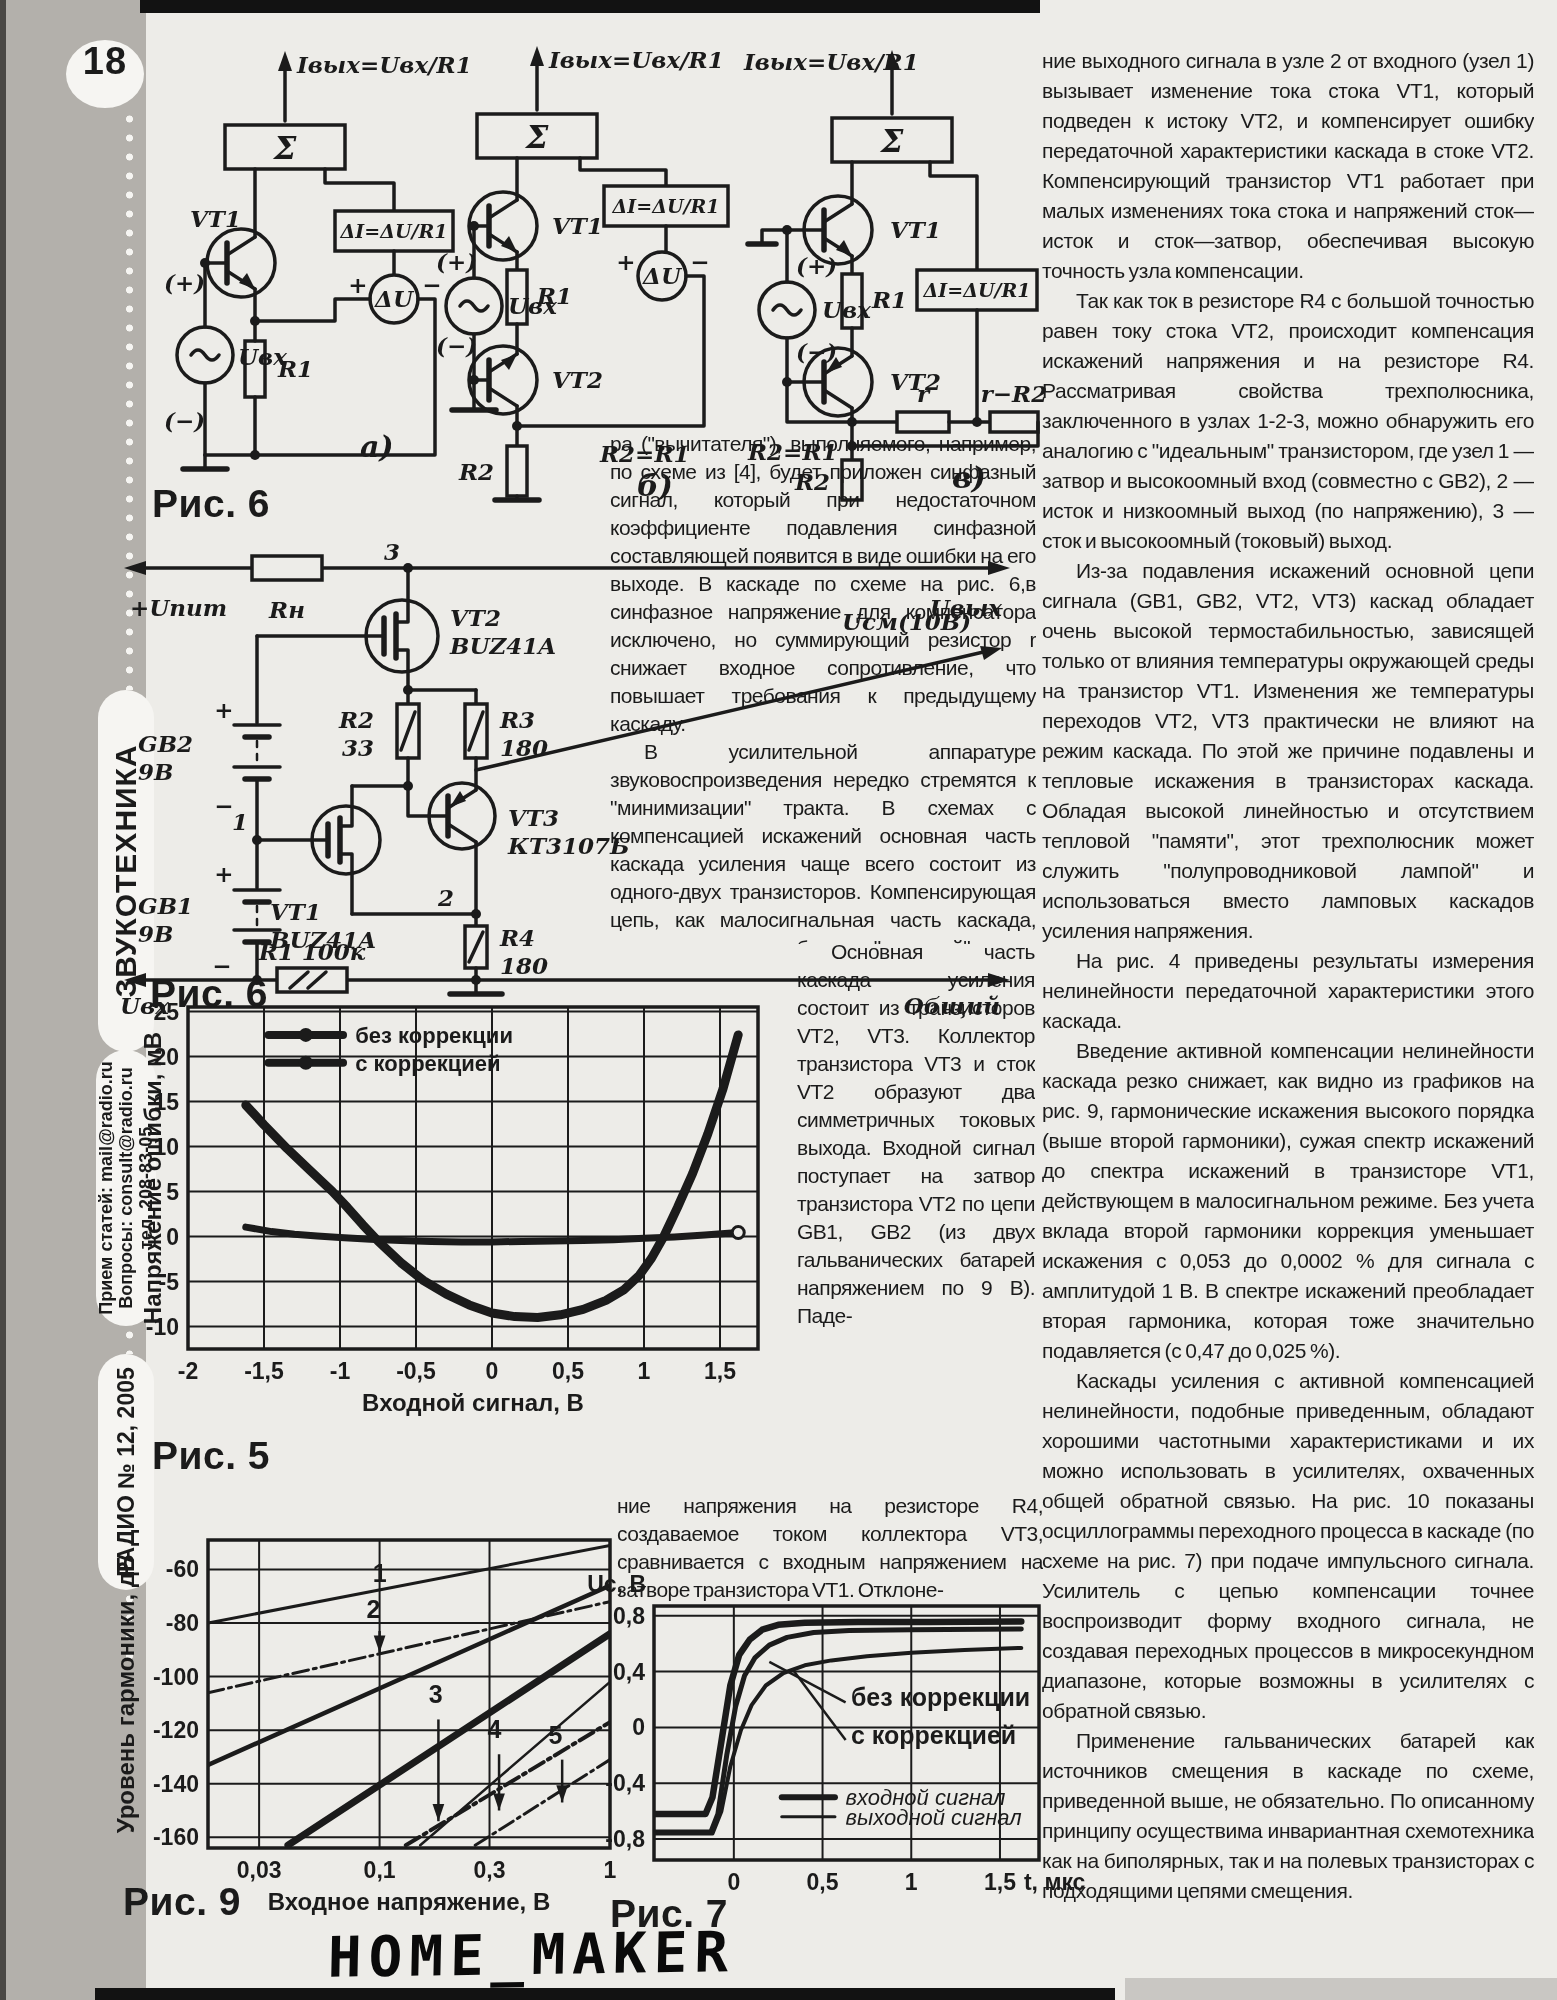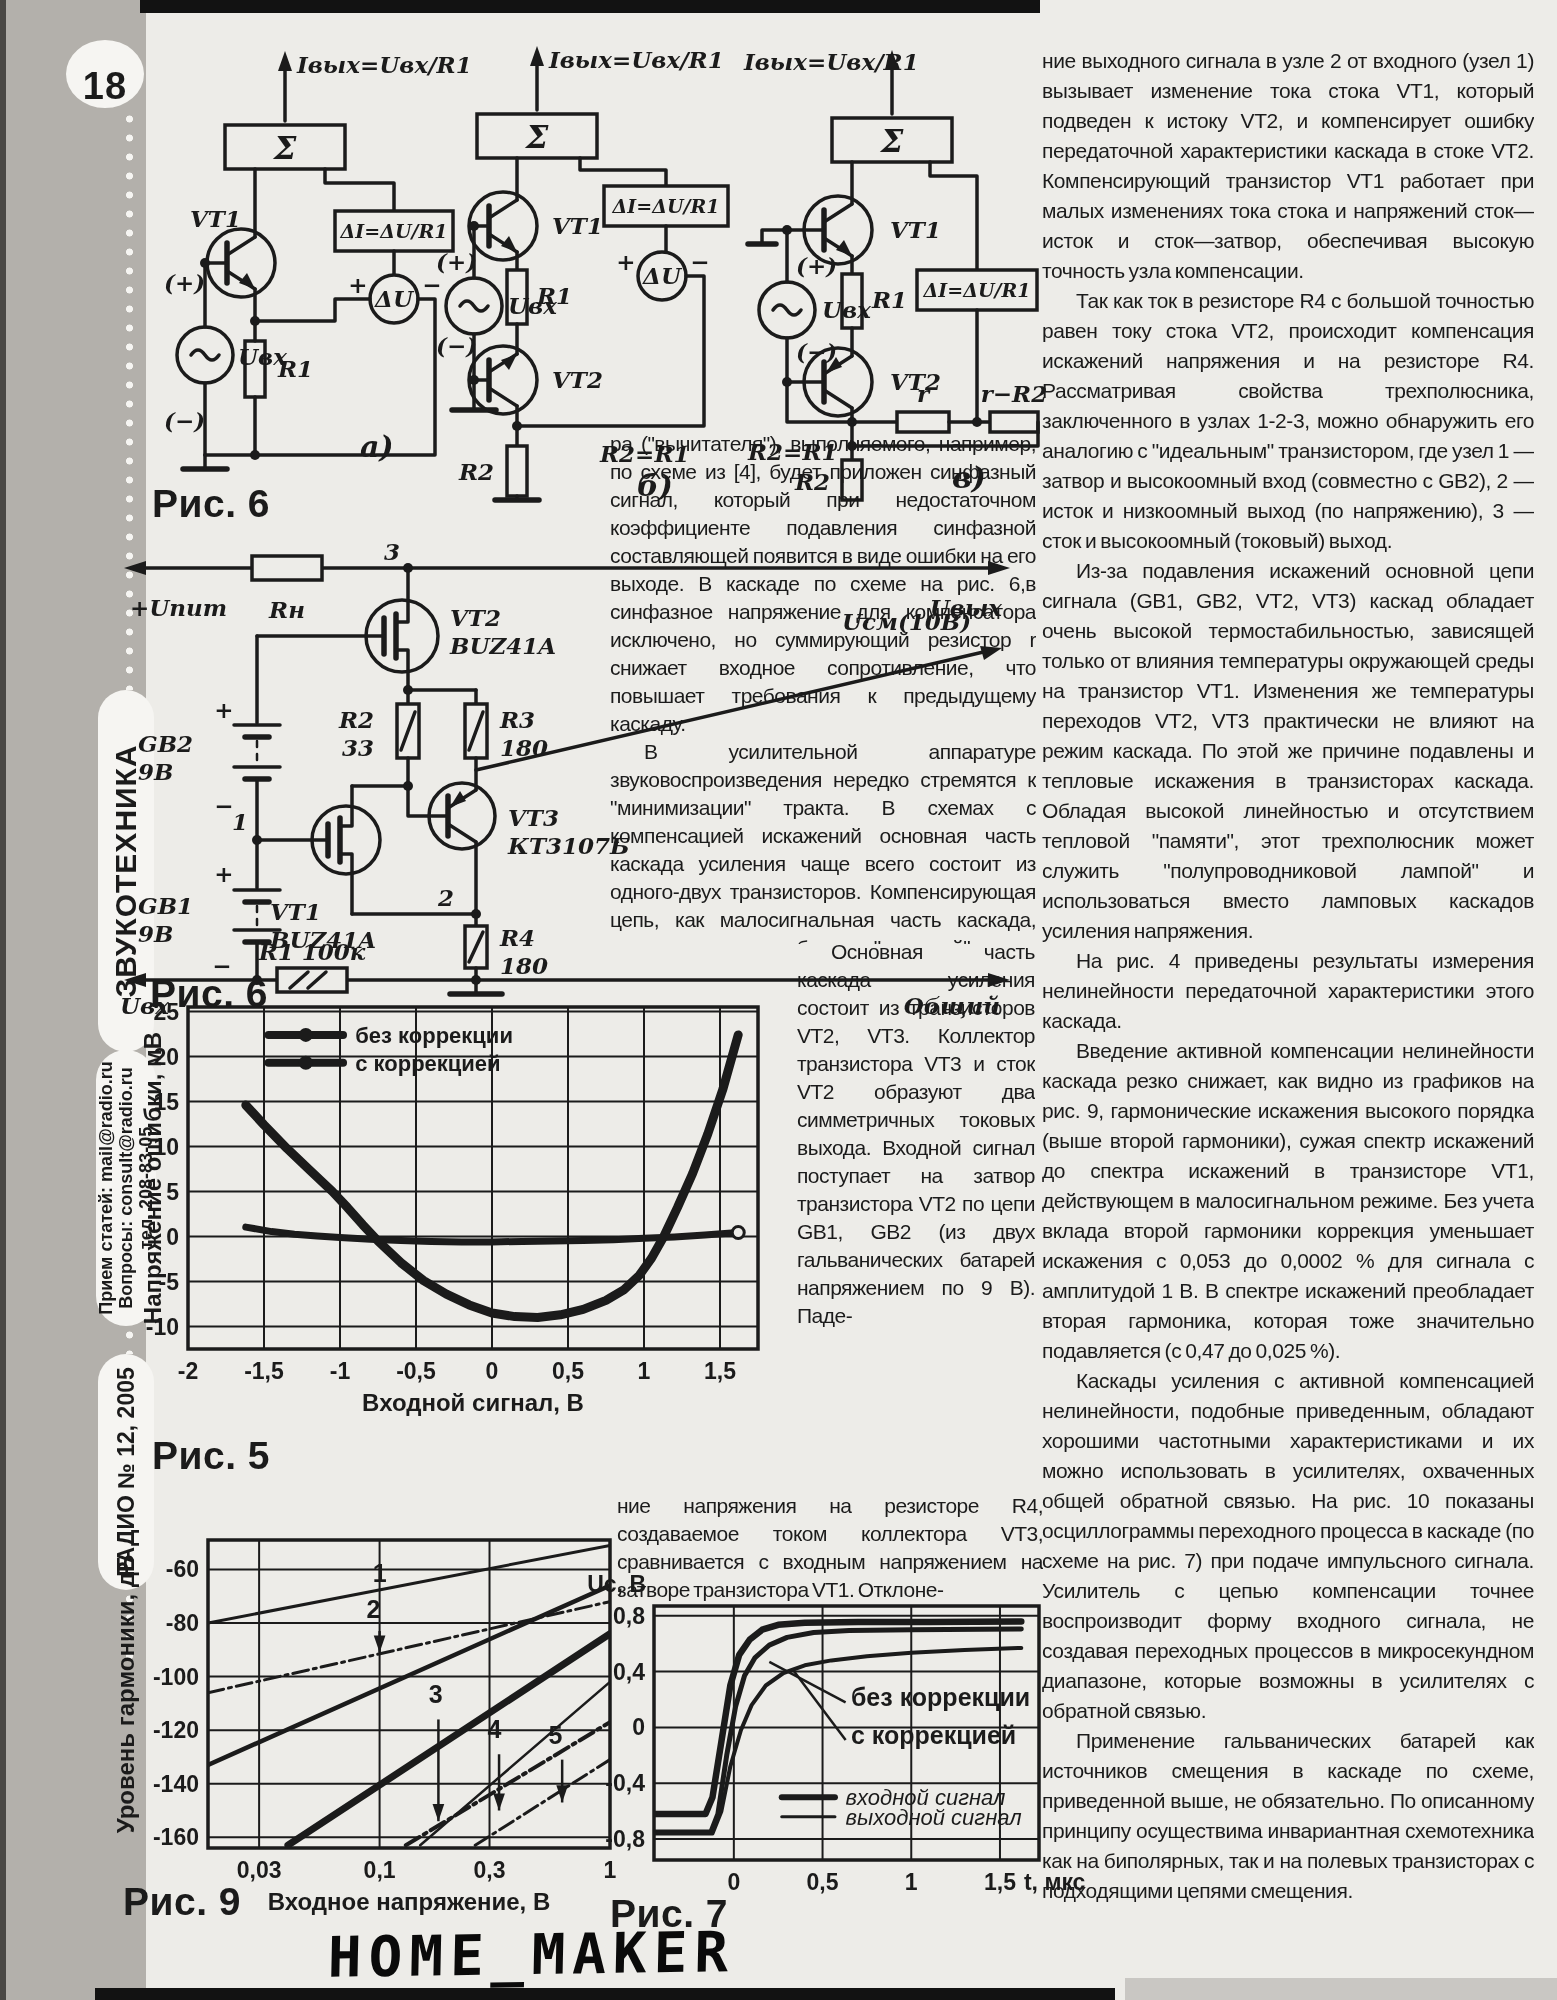--- a/index.html
+++ b/index.html
@@ -5,21 +5,21 @@
   html,body{margin:0;padding:0;background:#6e6c68;}
   .page{position:relative;width:1557px;height:2000px;background:#edece8;overflow:hidden;
         font-family:"Liberation Sans",sans-serif;color:#1b1b1b;margin:0 auto;}
   
   .edge-sliver{position:absolute;left:0;top:0;width:6px;height:2000px;background:#4a4845;}
   .sidebar{position:absolute;left:6px;top:0;width:140px;height:2000px;background:#b3b0ab;}
   .topbar{position:absolute;left:140px;top:0;width:900px;height:13px;background:#121212;}
   .botbar{position:absolute;left:95px;top:1988px;width:1020px;height:12px;background:#121212;}
   .botgray{position:absolute;left:1125px;top:1978px;width:432px;height:22px;background:#c9c7c3;}
   .pagenum{position:absolute;left:60px;top:40px;width:78px;height:68px;background:#f6f5f2;border-radius:50%;
-           display:flex;align-items:flex-end;justify-content:center;font-weight:bold;font-size:38px;letter-spacing:1px;}
+           display:flex;align-items:flex-start;justify-content:center;font-weight:bold;font-size:38px;letter-spacing:1px;}
   .dots{position:absolute;left:119px;width:9px;background-image:radial-gradient(circle at 4.5px 7px,#f6f5f2 3.2px,transparent 3.8px);
         background-size:9px 19px;}
   .vpill{position:absolute;background:#f6f5f2;border-radius:30px;}
   .vtext{position:absolute;left:50%;top:50%;transform:translate(-50%,-50%) rotate(-90deg);
          white-space:nowrap;text-align:center;font-weight:bold;}
   .vtext.multi{white-space:normal;}
   .rubric .vtext{font-size:30px;letter-spacing:1px;}
   .contact .vtext{font-size:18px;line-height:20px;width:268px;}
   .issue .vtext{font-size:23px;}
   

